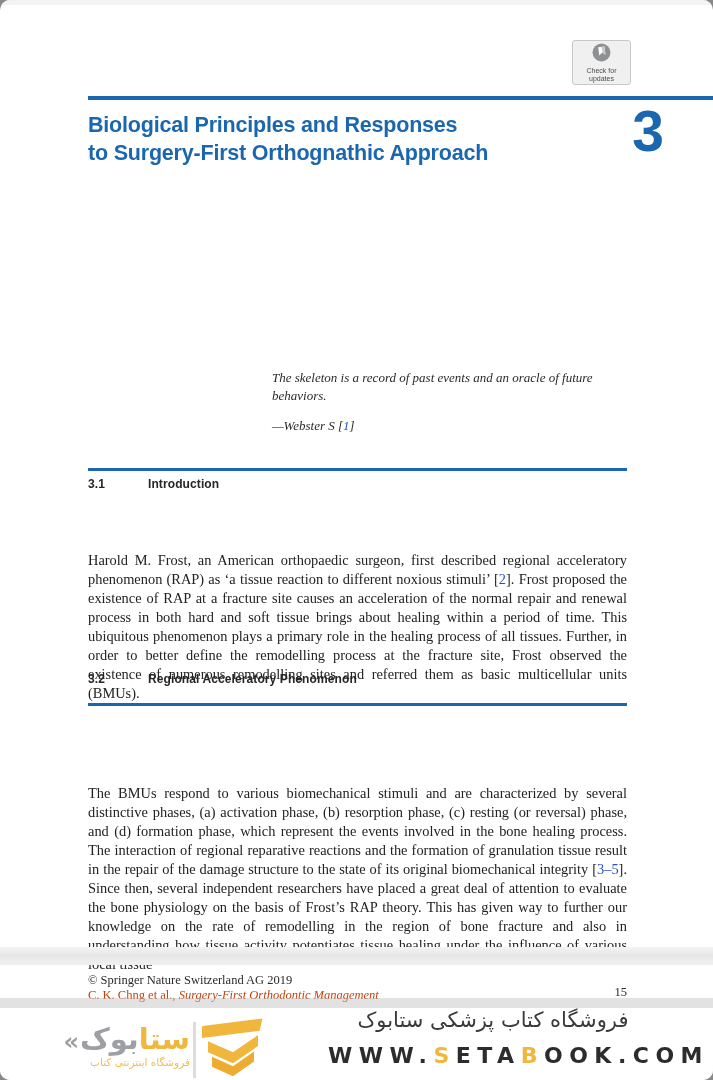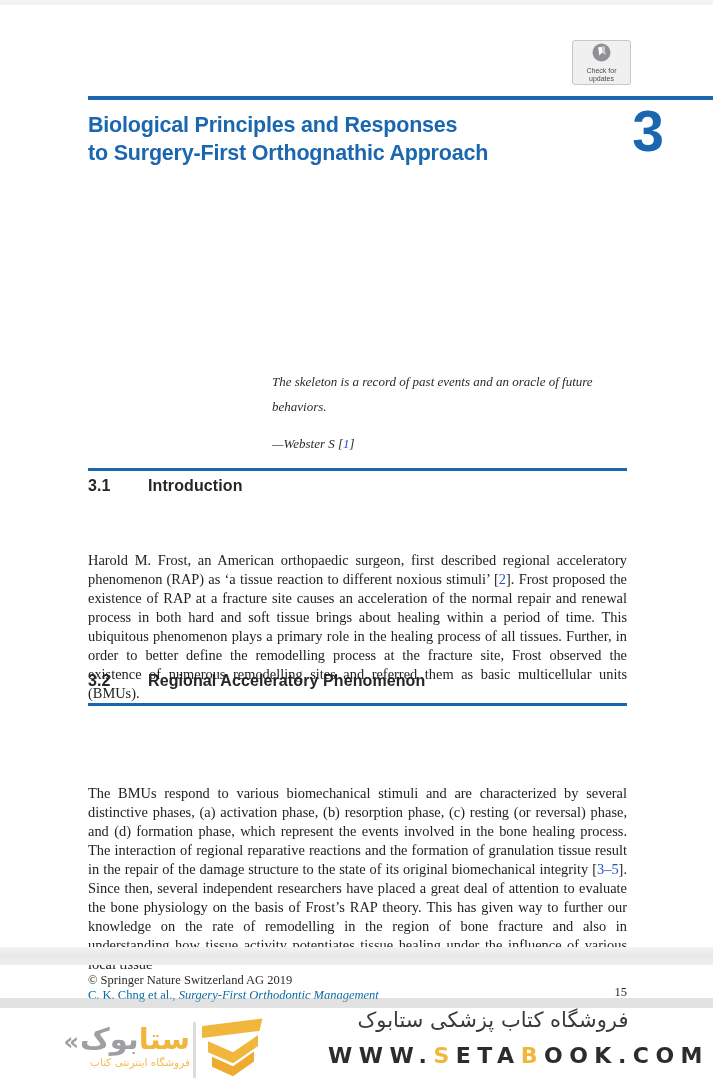--- a/index.html
+++ b/index.html
@@ -1,19 +1,19 @@
 <!DOCTYPE html>
 <html><head>
 <meta charset="utf-8">
 <style>
   html,body{margin:0;padding:0;background:#888;}
   .page{
     position:relative;width:713px;height:1080px;margin:0 auto;
     background:#ffffff;overflow:hidden;
-    font-family:"Liberation Serif",serif;color:#242424;
+    font-family:"Liberation Serif",serif;color:#242424;border-radius:10px;
   }
   .edge-top{position:absolute;left:0;top:0;width:713px;height:5px;background:#f3f3f3;}
 
   
   .badge{
     position:absolute;left:572px;top:40px;width:57px;height:43px;
     background:#f0f0f1;border:1px solid #c7c7c9;border-radius:3px;
     display:flex;flex-direction:column;align-items:center;justify-content:center;
     font-family:"Liberation Sans",sans-serif;cursor:pointer;
   }
@@ -28,51 +28,51 @@
   }
   .chapter-number{
     position:absolute;left:616px;top:98px;width:64px;text-align:center;
     font-family:"Liberation Sans",sans-serif;font-weight:bold;
     font-size:57px;color:#1a67af;
   }
 
   
   .epigraph{
     position:absolute;left:272px;top:369px;width:352px;
-    font-style:italic;font-size:13px;line-height:25px;color:#2a2a2a;
+    font-style:italic;font-size:13px;line-height:18px;color:#2a2a2a;
   }
   .epigraph .attr{display:block;margin-top:12px;}
 
   
   .sec-rule{position:absolute;left:88px;width:539px;height:3px;background:#1a67af;}
   .sec-head{
     position:absolute;left:88px;width:539px;
     font-family:"Liberation Sans",sans-serif;font-weight:bold;
-    font-size:16px;color:#262626;letter-spacing:0.1px;
+    font-size:12px;color:#262626;letter-spacing:0.1px;
   }
   .sec-head .num{display:inline-block;width:60px;}
   .para{
     position:absolute;left:88px;width:539px;
     font-size:14.4px;line-height:19px;text-align:justify;color:#222;margin-top:32px;
   }
   .cite{color:#2750c8;}
 
   .rule-s1{top:468px;} .head-s1{top:477px;} .para-s1{top:519px;}
   .rule-s2{top:703px;} .head-s2{top:672px;} .para-s2{top:752px;}
 
   
   .scan-band{position:absolute;left:0;top:947px;width:713px;height:18px;
     background:linear-gradient(to bottom,#f4f4f4,#e7e7e7 45%,#f0f0f0);}
   .pre-banner-strip{position:absolute;left:0;top:998px;width:713px;height:10px;
     background:rgba(190,190,190,0.45);}
 
   
   .footer-copy{position:absolute;left:88px;top:973px;width:539px;font-size:12.5px;color:#2a2a2a;}
   .footer-page{float:right;margin-top:12px;}
-  .footer-book{position:absolute;left:88px;top:988px;width:539px;font-size:12.5px;color:#0369a1;}
+  .footer-book{position:absolute;left:88px;top:988px;width:539px;font-size:12.5px;color:#c2410c;}
   .footer-book .it{font-style:italic;}
 
   
   .banner{position:absolute;left:0;top:1008px;width:713px;height:72px;background:#ffffff;}
   .wordmark{
     position:absolute;left:58px;top:4px;width:132px;height:42px;
     display:flex;align-items:flex-end;justify-content:flex-end;
     font-family:"DejaVu Sans",sans-serif;font-weight:bold;font-size:29px;line-height:1;
   }
   .wordmark .guill{color:#9d9fa2;font-size:24px;margin-right:1px;}

